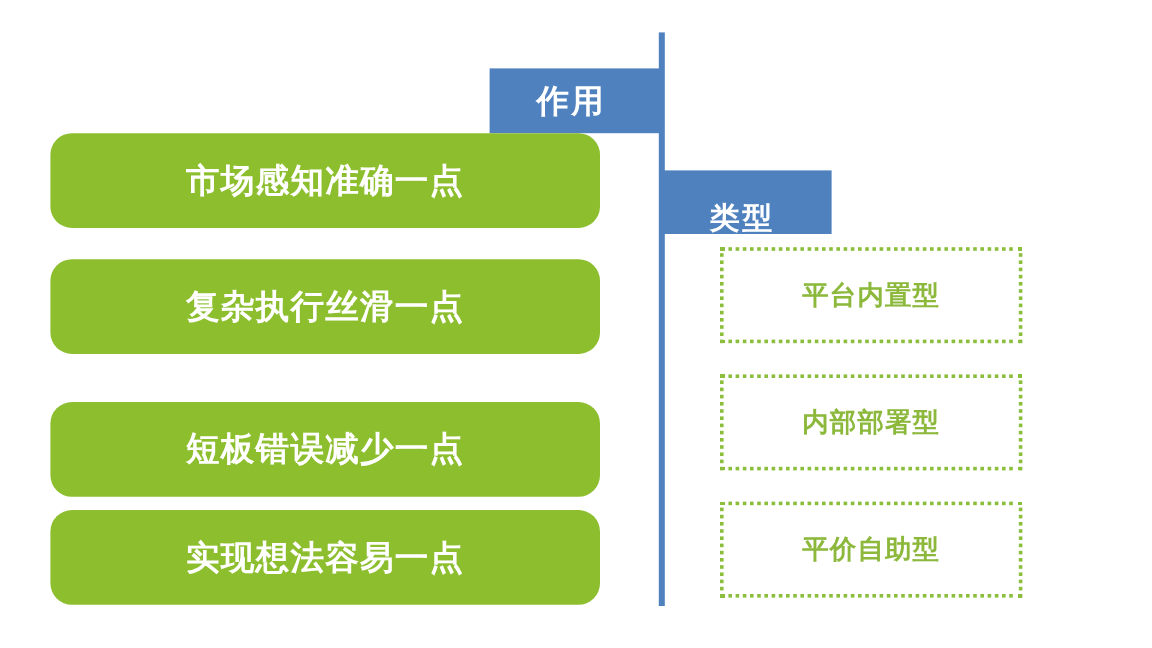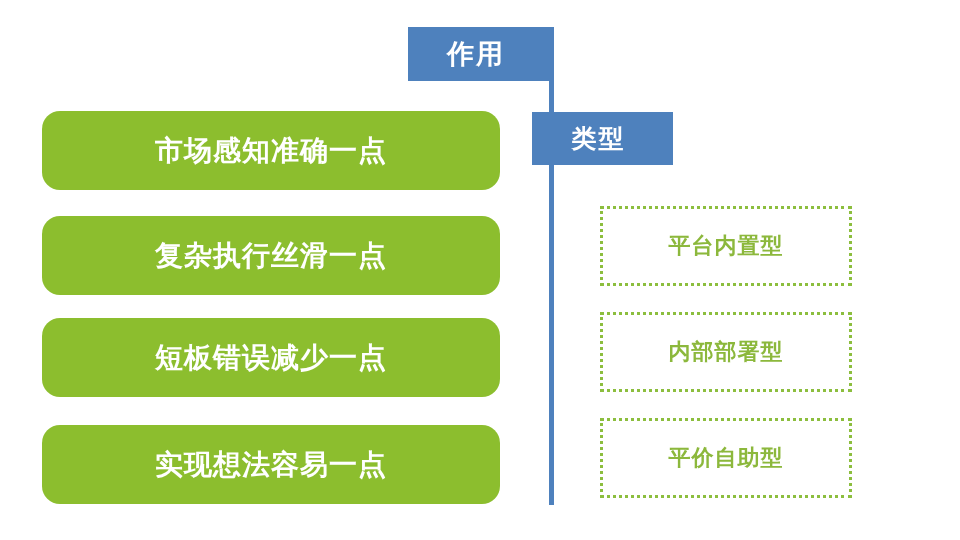--- a/index.html
+++ b/index.html
@@ -33,36 +33,38 @@
     position: absolute;
     background: #4E81BD;
     color: #FFFFFF;
     font-weight: bold;
     display: flex;
     align-items: center;
     justify-content: center;
     letter-spacing: 2px;
     line-height: 1;
     box-sizing: border-box;
+    margin-top: 30px;
   }
   .banner-role {
     left: 408px;
     top: 27px;
     width: 142px;
     height: 54px;
     font-size: 27px;
     padding-right: 6px;
   }
   .banner-type {
-    left: 532px;
+    left: 552px;
     top: 112px;
     width: 141px;
     height: 53px;
     font-size: 25px;
     padding-right: 8px;
+    align-items: flex-end;
   }
 
   
   .green-bar {
     position: absolute;
     left: 42px;
     width: 458px;
     height: 79px;
     background: #8CBE2E;
     color: #FFFFFF;
@@ -71,21 +73,21 @@
     letter-spacing: 1px;
     display: flex;
     align-items: center;
     justify-content: center;
     box-sizing: border-box;
     line-height: 1;
     border-radius: 18px;
   }
   .green-bar-0 { top: 111px; }
   .green-bar-1 { top: 216px; }
-  .green-bar-2 { top: 318px; font-family: Liberation Serif, serif; }
+  .green-bar-2 { top: 335px; font-family: Liberation Serif, serif; }
   .green-bar-3 { top: 425px; }
 
   
   .dotted-box {
     position: absolute;
     left: 600px;
     width: 252px;
     height: 80px;
     border: 3px dotted #8CBE3E;
     background: #FFFFFF;

